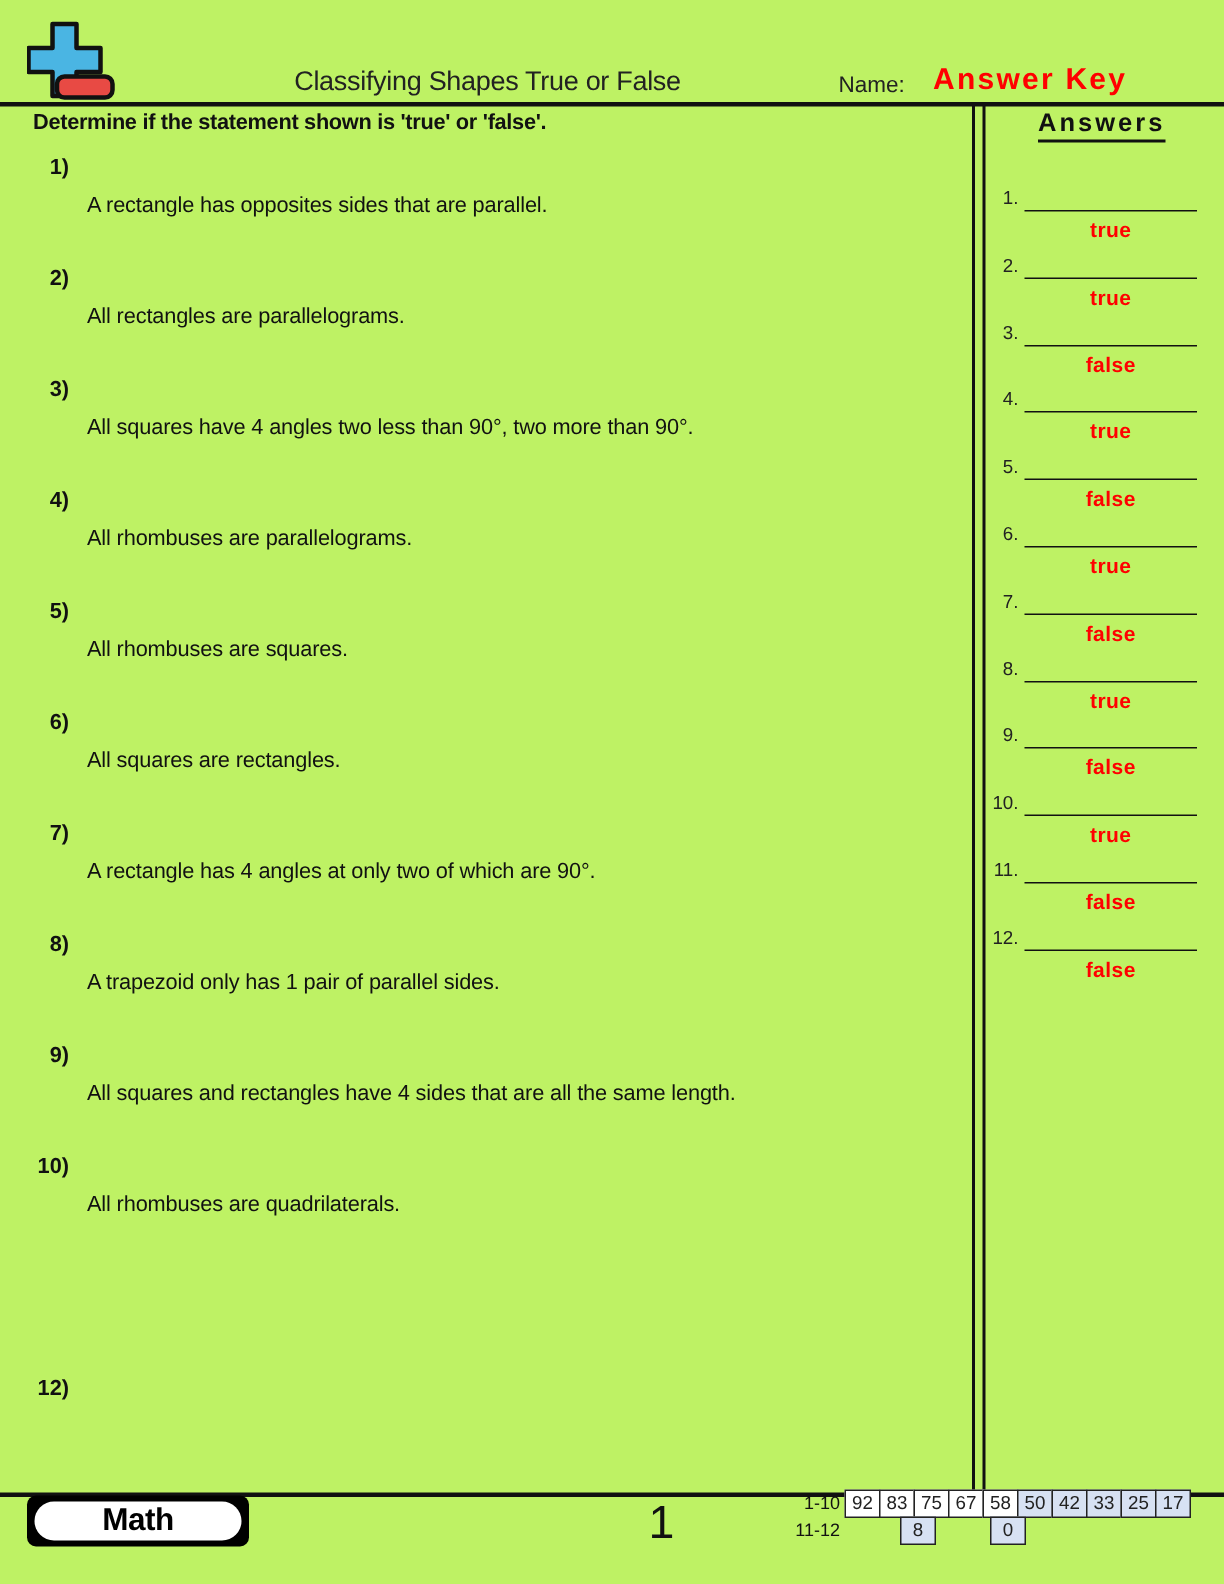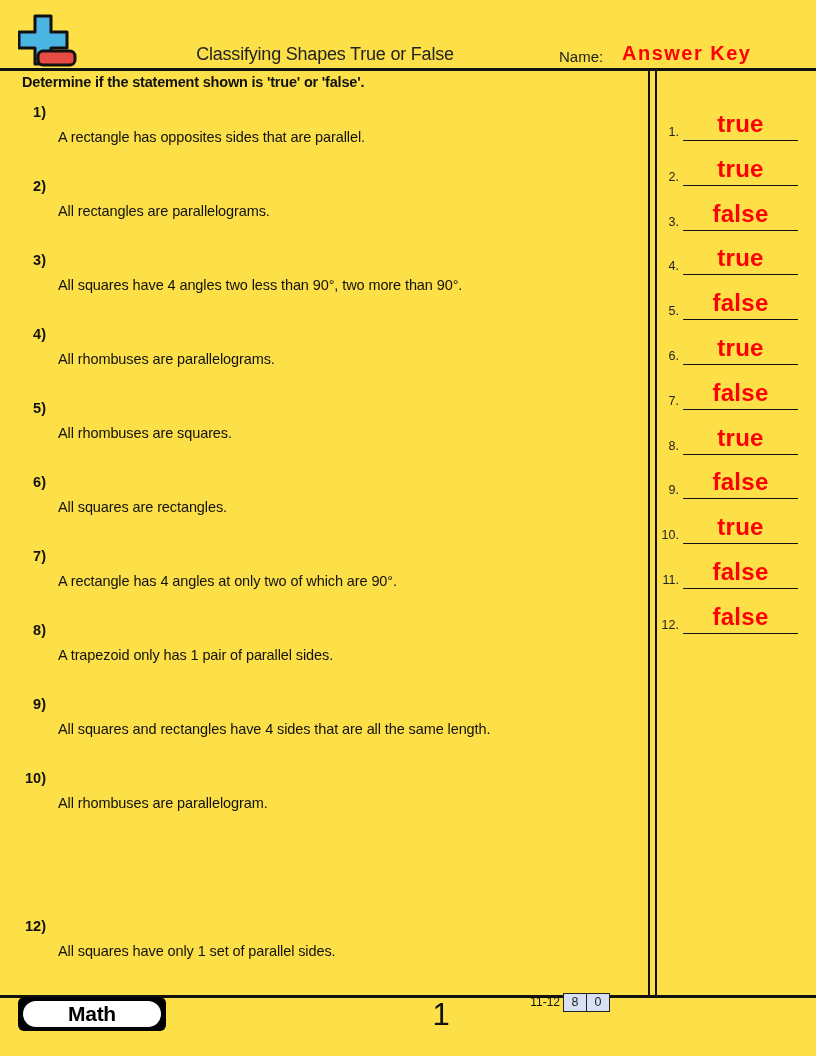--- a/index.html
+++ b/index.html
@@ -1,18 +1,18 @@
 <!DOCTYPE html>
 <html><head>
 <meta charset="utf-8">
 <style>
   html,body { margin:0; padding:0; background:#888; }
   .page {
     position:relative; width:816px; height:1056px; margin:0 auto;
-    background:#fde047; overflow:hidden;
+    background:#bef264; overflow:hidden;
     font-family:"Liberation Sans", sans-serif; color:#111;
   }
   
   .logo-svg { position:absolute; left:18px; top:14px; }
   .page-title {
     position:absolute; left:0; top:44px; width:650px;
     text-align:center; font-size:18px; font-weight:500; letter-spacing:-0.2px; color:#222;
   }
   .name-label { position:absolute; left:559px; top:48px; font-size:15px; color:#222; }
   .answer-key { position:absolute; left:622px; top:42px; font-size:20px; font-weight:bold;
@@ -32,39 +32,39 @@
   
   .answers { position:absolute; left:653px; top:70px; width:163px; height:925px; }
   .answers-title-wrap { position:absolute; left:0; top:2px; width:100%; text-align:center; }
   .answers-title { display:inline-block; font-size:17px; font-weight:bold; letter-spacing:2px;
                    border-bottom:2px solid #111; padding-bottom:1px; }
   .a-row { position:absolute; left:0; width:100%; height:30px; }
   .a-num { position:absolute; left:2px; bottom:2px; width:24px; text-align:right;
            font-size:12.5px; color:#222; }
   .a-line { position:absolute; left:30px; right:18px; bottom:0; height:30px;
             border-bottom:1.6px solid #111; text-align:center; }
-  .a-val { display:inline-block; font-size:24px; font-weight:bold; color:#ff0000;
-           line-height:28px; letter-spacing:0.3px; }
+  .a-val { display:inline-block; font-size:14px; font-weight:bold; color:#ff0000;
+           line-height:28px; letter-spacing:0.3px;margin-top:29px; }
   
   .footer-rule { position:absolute; left:0; top:995px; width:816px; height:3px; background:#111; }
   .math-badge { position:absolute; left:18px; top:997px; width:148px; height:34px;
                 background:#000; border-radius:6px; }
   .math-pill { position:absolute; left:5px; top:4px; right:5px; bottom:4px; background:#fff;
                border-radius:14px; display:flex; align-items:center; justify-content:center; }
   .math-label { font-size:21px; font-weight:bold; color:#000; letter-spacing:-0.3px; }
   .website { position:absolute; left:174px; top:1012px; font-size:15px; color:#111; }
   .page-num { position:absolute; left:400px; top:997px; width:82px; text-align:center;
               font-size:31px; font-weight:400; color:#111; }
   .score-table { position:absolute; left:508px; top:993px; }
   .score-row { display:flex; height:19px; }
   .score-label { width:52px; text-align:right; padding-right:4px; font-size:12px;
                  line-height:19px; color:#111; flex:0 0 52px; }
   .score-cell { width:22px; height:17px; border:1px solid #222; margin-left:-1px;
                 text-align:center; font-size:12.5px; line-height:17px; background:#fff; color:#222; }
-  .score-row + .score-row { margin-top:-1px; }
+  .score-row + .score-row { margin-top:-1px;gap:37px; }
   .score-cell.blue { background:#d7e1f3; }
 </style>
 </head>
 <body>
 
 <div class="page">
 
   <svg class="logo-svg" width="60" height="54" viewBox="0 0 60 54">
     <path d="M17 2 h16 v16 h16 v16 h-16 v16 h-16 v-16 h-16 v-16 h16 z" fill="#4ab5e3" stroke="#111" stroke-width="3" stroke-linejoin="round"></path>
     <rect x="20" y="37" width="37" height="14" rx="5" fill="#e84a44" stroke="#111" stroke-width="3"></rect>
@@ -108,31 +108,33 @@
     <div class="q-row" style="top:552px">
       <span class="q-num">8)</span>
       <span class="q-text">A trapezoid only has 1 pair of parallel sides.</span>
     </div>
     <div class="q-row" style="top:626px">
       <span class="q-num">9)</span>
       <span class="q-text">All squares and rectangles have 4 sides that are all the same length.</span>
     </div>
     <div class="q-row" style="top:700px">
       <span class="q-num">10)</span>
-      <span class="q-text">All rhombuses are parallelogram.</span>
+      <span class="q-text">All rhombuses are quadrilaterals.</span>
     </div>
     <div class="q-row" style="top:848px">
       <span class="q-num">12)</span>
-      <span class="q-text">All squares have only 1 set of parallel sides.</span>
     </div>
   </div>
 
   <div class="double-line"></div>
 
   <div class="answers">
+    <div class="answers-title-wrap">
+      <span class="answers-title">Answers</span>
+    </div>
 
     <div class="a-row" style="top:41px">
       <span class="a-num">1.</span>
       <div class="a-line">
         <span class="a-val">true</span>
       </div>
     </div>
     <div class="a-row" style="top:85.8px">
       <span class="a-num">2.</span>
       <div class="a-line">
@@ -204,19 +206,32 @@
   <div class="footer-rule"></div>
   <div class="math-badge">
     <div class="math-pill">
       <span class="math-label">Math</span>
     </div>
   </div>
   <div class="page-num">1</div>
 
   <div class="score-table">
     <div class="score-row">
+      <span class="score-label">1-10</span>
+      <span class="score-cell">92</span>
+      <span class="score-cell">83</span>
+      <span class="score-cell">75</span>
+      <span class="score-cell">67</span>
+      <span class="score-cell">58</span>
+      <span class="score-cell blue">50</span>
+      <span class="score-cell blue">42</span>
+      <span class="score-cell blue">33</span>
+      <span class="score-cell blue">25</span>
+      <span class="score-cell blue">17</span>
+    </div>
+    <div class="score-row">
       <span class="score-label">11-12</span>
       <span class="score-cell blue">8</span>
       <span class="score-cell blue">0</span>
     </div>
   </div>
 
 </div>
 
 </body></html>

